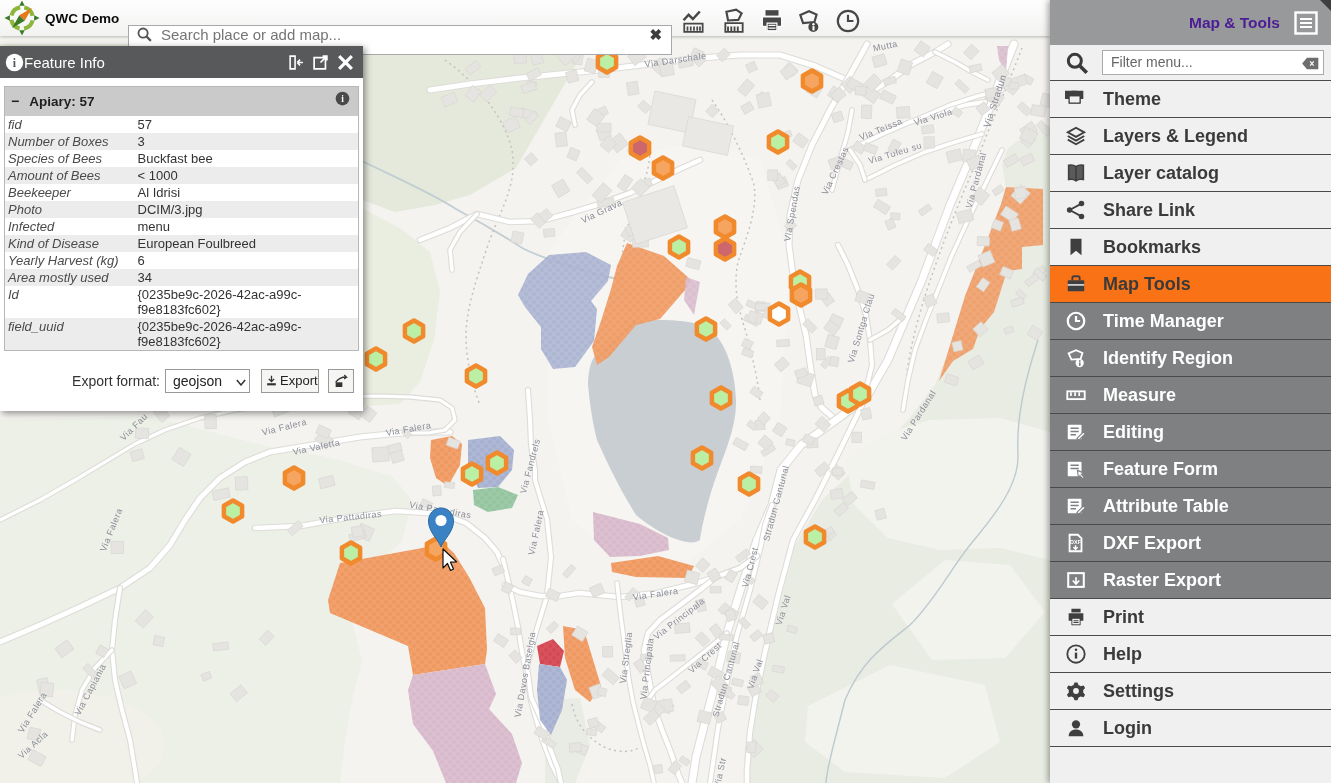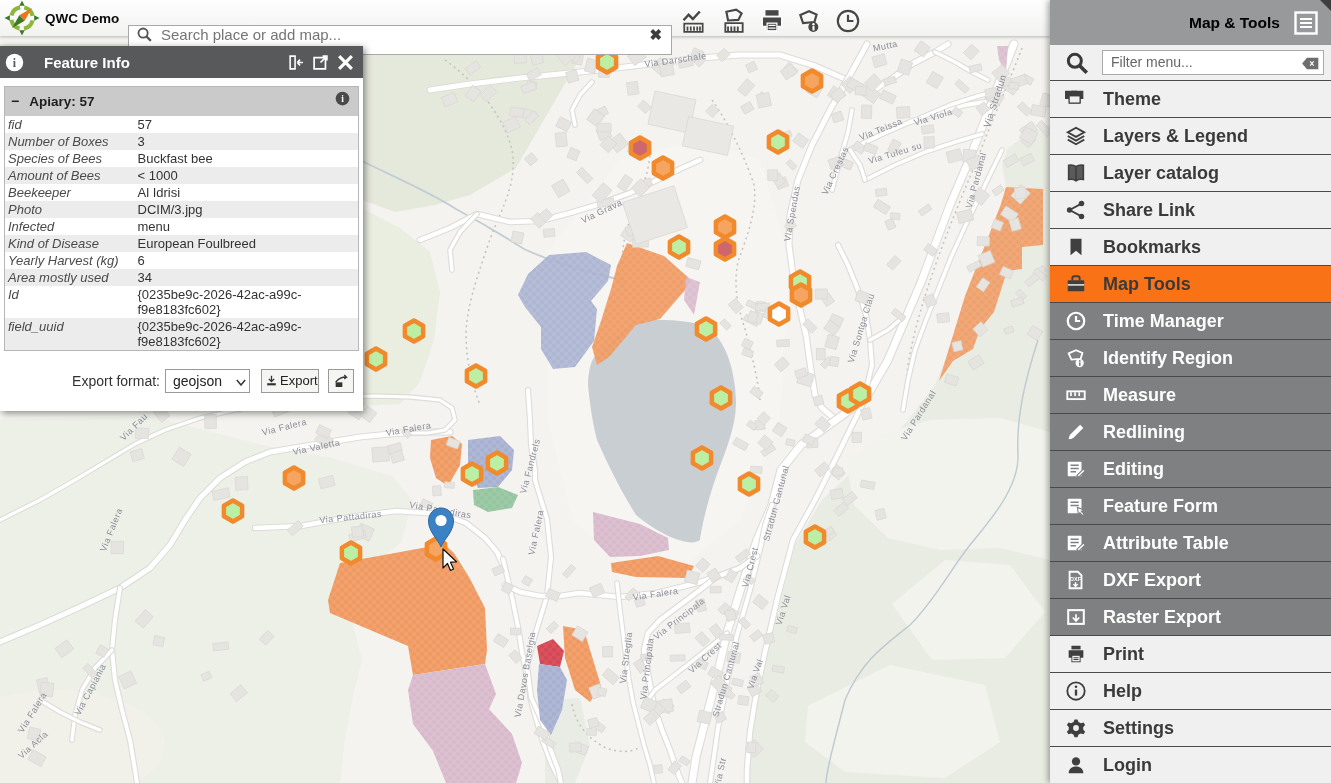--- a/index.html
+++ b/index.html
@@ -9,41 +9,41 @@
 #logo{margin-left:4px}
 #apptitle{font-weight:bold;font-size:13.5px;color:#0c0c0c;margin-left:5px}
 #searchbox{position:absolute;left:128px;top:25px;width:544px;height:30px;background:#fff;border:1px solid #a8a8a8;display:flex;align-items:flex-start}
 #searchbox svg{margin-left:7px}
 #searchph{color:#757575;font-size:15px;margin-left:8px;flex:1}
 #searchx{color:#3c3c3c;font-size:15px;font-weight:bold;margin-right:9px}
 .tbico{position:absolute;top:8px}
 #panel{position:absolute;left:0;top:46px;width:363px;background:#fff;box-shadow:2px 2px 7px rgba(0,0,0,0.45)}
 #phead{height:32px;background:#58595a;display:flex;align-items:center}
 #pico{margin-left:5px;display:flex}
-#ptitle{color:#fff;font-weight:bold;font-size:15px;margin-left:20px;flex:1}
+#ptitle{color:#fff;font-weight:normal;font-size:15px;margin-left:0;flex:1}
 .phicons{display:flex;align-items:center;gap:7px;margin-right:8px}
 #pbody{padding:8px 4px 0 4px}
 #ptable{width:100%;border-collapse:collapse;border:1px solid #b7b7b7;font-size:13px}
 #ptable td{padding:1px 8px 1px 3px;vertical-align:top;line-height:15px;white-space:nowrap}
 #phdr td{background:#cacaca;padding:1px 8px 1px 6px;font-size:13.5px;color:#1f1f1f;line-height:26px}
 #minus{font-weight:bold;margin-right:10px;font-size:14px}
 #hinfo{float:right;margin-top:1px}
 #ptable tr:nth-child(odd) td{background:#ececec}
 #ptable tr:nth-child(1) td{background:#cacaca}
 #ptable tr:nth-child(even) td{background:#ffffff}
 td.k{font-style:italic;color:#4a4a4a;width:130px}
 td.v{color:#333;padding-left:8px;white-space:normal}
 #pfoot{height:60px;display:flex;align-items:center;justify-content:flex-end;padding-right:5px;font-size:14px;color:#333;white-space:nowrap}
 #explbl{margin-right:5px}
 #expsel{border:1px solid #999;background:#fff;height:24px;width:85px;padding:3px 0 0 7px;margin-right:11px;color:#222}
 #expbtn{border:1px solid #999;background:#f5f5f4;height:24px;width:58px;padding:3px 0 0 3px;margin-right:9px;color:#222;font-size:13px;overflow:hidden}
 #expbtn2{border:1px solid #999;background:#f5f5f4;height:24px;width:26px;padding:3px 0 0 4px}
 #sidebar{position:absolute;right:0;top:0;width:281px;height:783px;background:#f0f0f0;box-shadow:-2px 0 6px rgba(0,0,0,0.35)}
 #sbtitle{height:45px;background:#97999b;display:flex;align-items:center;justify-content:flex-end;position:relative}
-#sbtitle>span:first-child{color:#000000;font-weight:bold;font-size:15.5px;margin-right:14px}
+#sbtitle>span:first-child{color:#4c1d95;font-weight:bold;font-size:15.5px;margin-right:14px}
 #burger{margin-right:13px;display:flex}
 #corner{position:absolute;right:0;top:0;width:0;height:0;border-top:11px solid #3e3e3e;border-left:11px solid transparent}
 #sbfilter{height:36px;background:#f0f0f0;display:flex;align-items:center;border-bottom:1px solid #4a4a4a;box-sizing:border-box}
 #sbfilter>svg{margin-left:14px}
 #filterinput{width:222px;height:25px;background:#fff;border:1px solid #aaa;margin-left:12px;color:#666;font-size:14px;padding:3px 4px 0 8px}
 .sbitem{height:37px;display:flex;align-items:center;border-bottom:1px solid #4a4a4a;background:#f0f0f0}
 .sbitem.dark{background:#7e8082}
 .sbitem.white{background:#f97316}
 .sbico{width:32px;margin-left:10px;display:flex;justify-content:center}
 .sbtxt{font-weight:bold;font-size:18px;color:#3a3a3a;margin-left:11px}
@@ -812,29 +812,20 @@
           <svg width="22" height="22" viewBox="0 0 24 24" fill="#ffffff">
             <rect x="2.5" y="8" width="19" height="8.5" fill="none" stroke="#ffffff" stroke-width="2"></rect>
             <path d="M6.5,9 v4 M11,9 v4 M15.5,9 v4" stroke="#ffffff" stroke-width="1.8"></path>
           </svg>
         </span>
         <span class="sbtxt">Measure</span>
       </div>
 <div class="sbitem dark">
         <span class="sbico">
           <svg width="22" height="22" viewBox="0 0 24 24" fill="#ffffff">
-            <path d="M4,20 L5.5,15 L16.5,4 L20,7.5 L9,18.5 Z"></path>
-            <path d="M4,20 L8,19 L5,16 Z"></path>
-          </svg>
-        </span>
-        <span class="sbtxt">Redlining</span>
-      </div>
-<div class="sbitem dark">
-        <span class="sbico">
-          <svg width="22" height="22" viewBox="0 0 24 24" fill="#ffffff">
             <rect x="3" y="4" width="15" height="16" rx="1"></rect>
             <path d="M6,8 h9 M6,11.5 h9 M6,15 h6" stroke="#7e8082" stroke-width="1.6"></path>
             <path d="M13,19 L20,12 L22,14 L15,21 Z" fill="#ffffff" stroke="#7e8082" stroke-width="1.2"></path>
           </svg>
         </span>
         <span class="sbtxt">Editing</span>
       </div>
 <div class="sbitem dark">
         <span class="sbico">
           <svg width="22" height="22" viewBox="0 0 24 24" fill="#ffffff">

